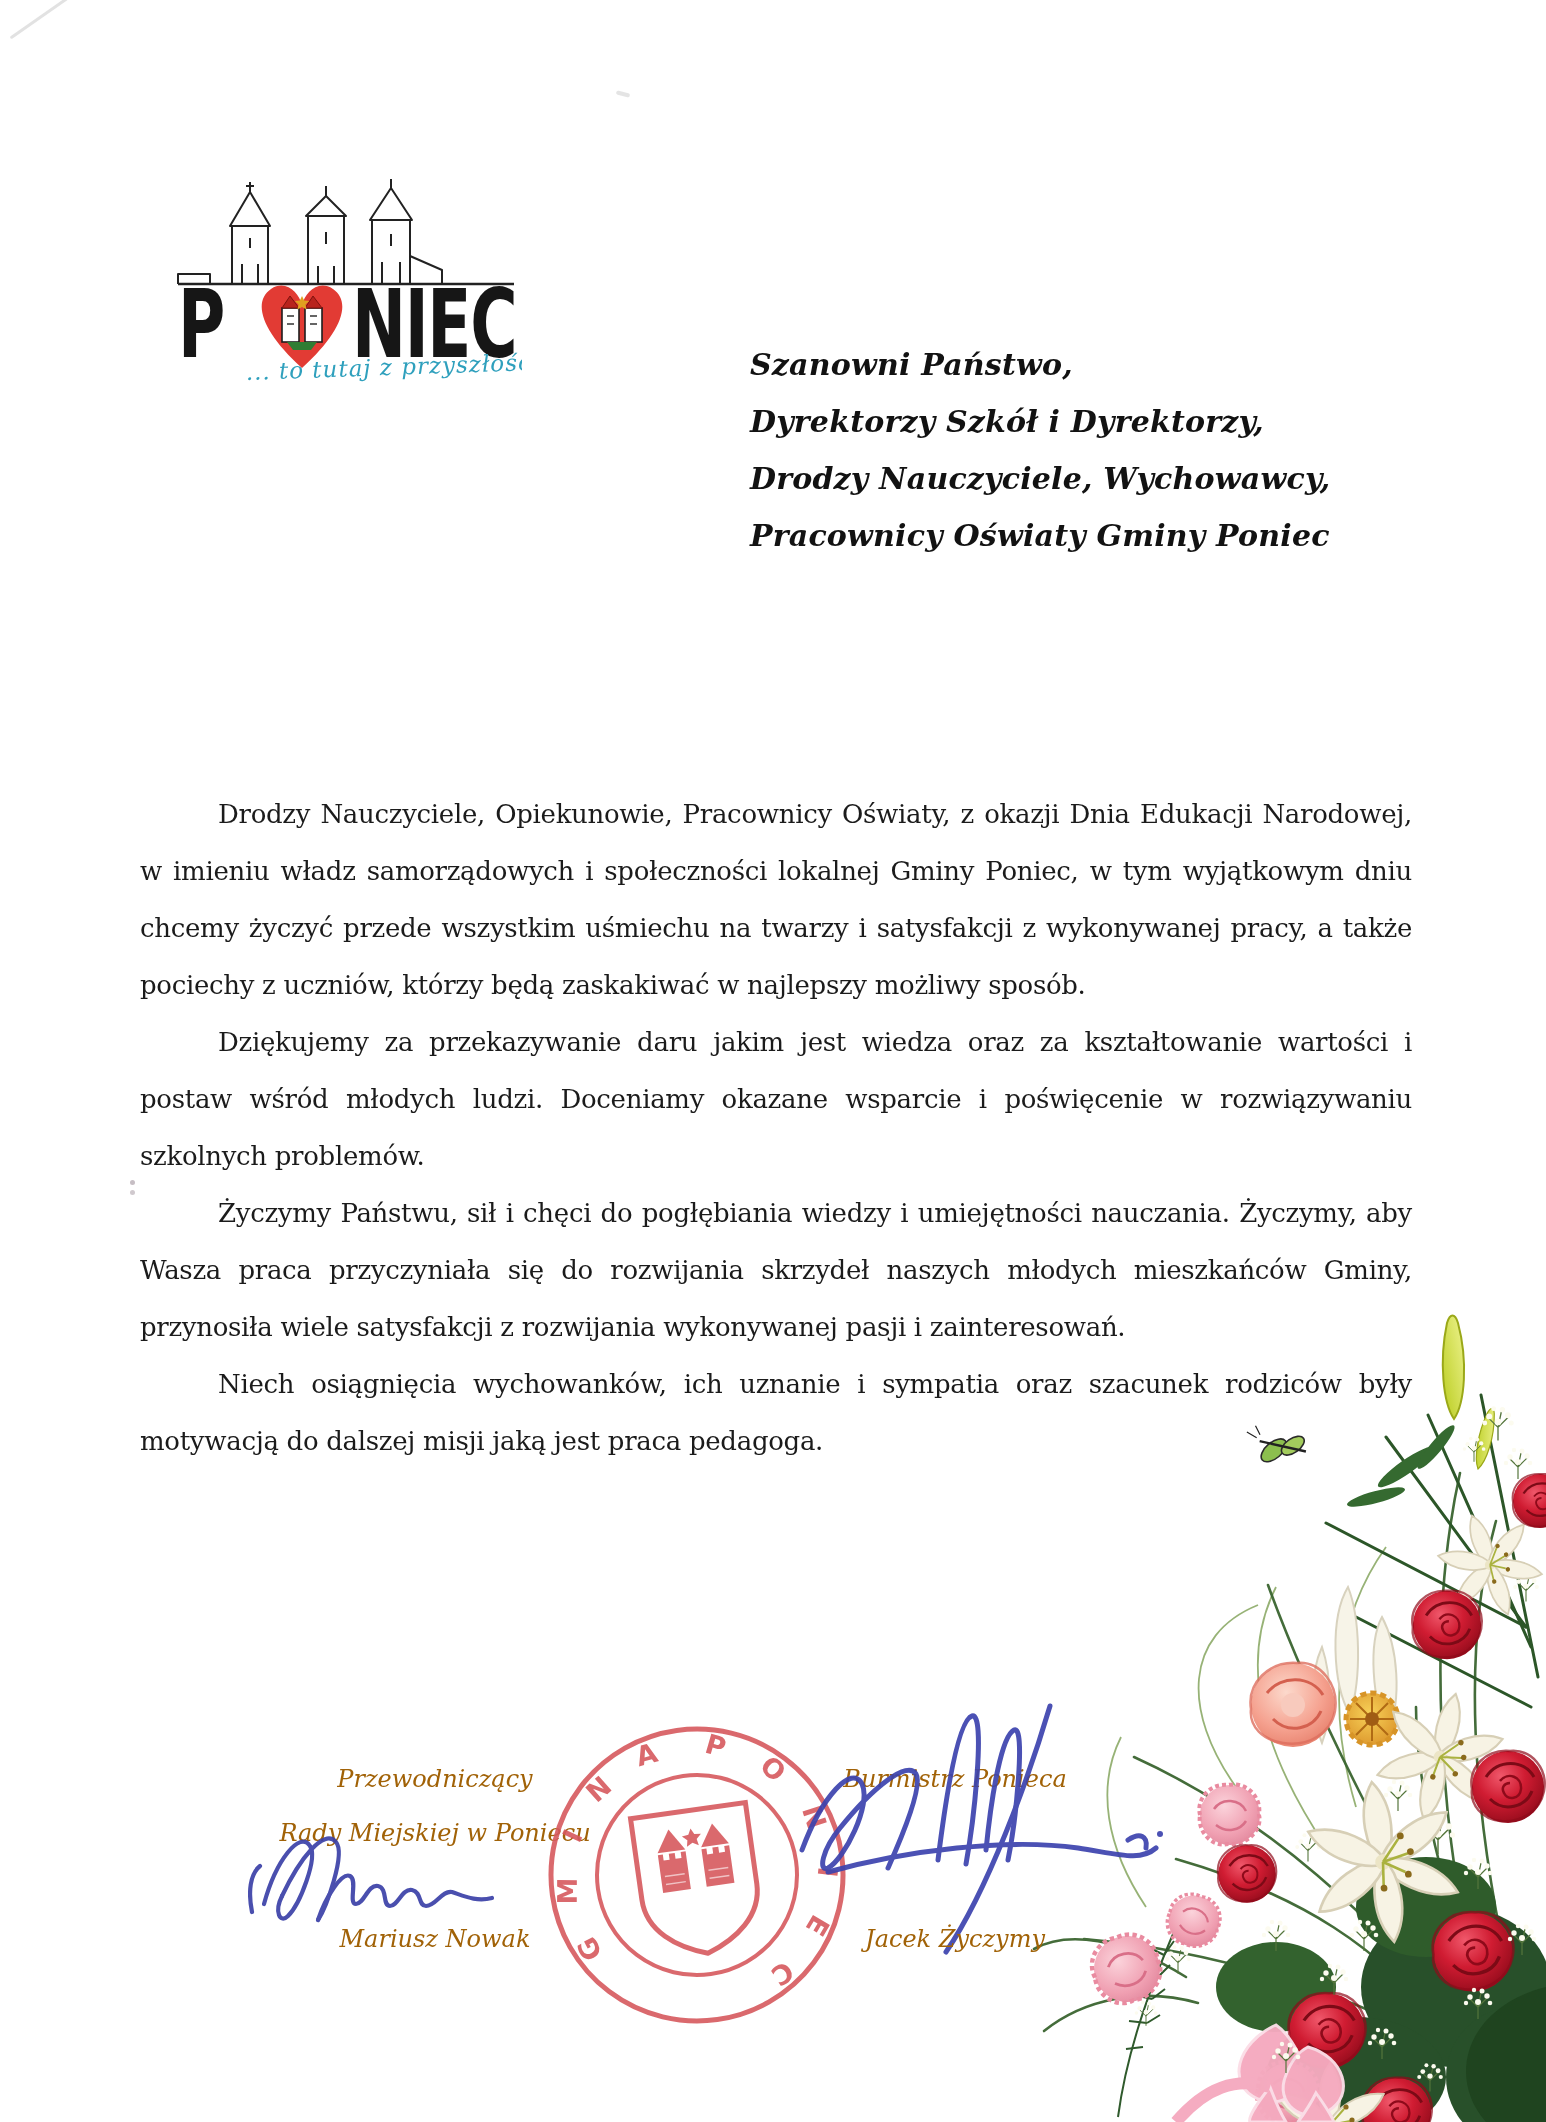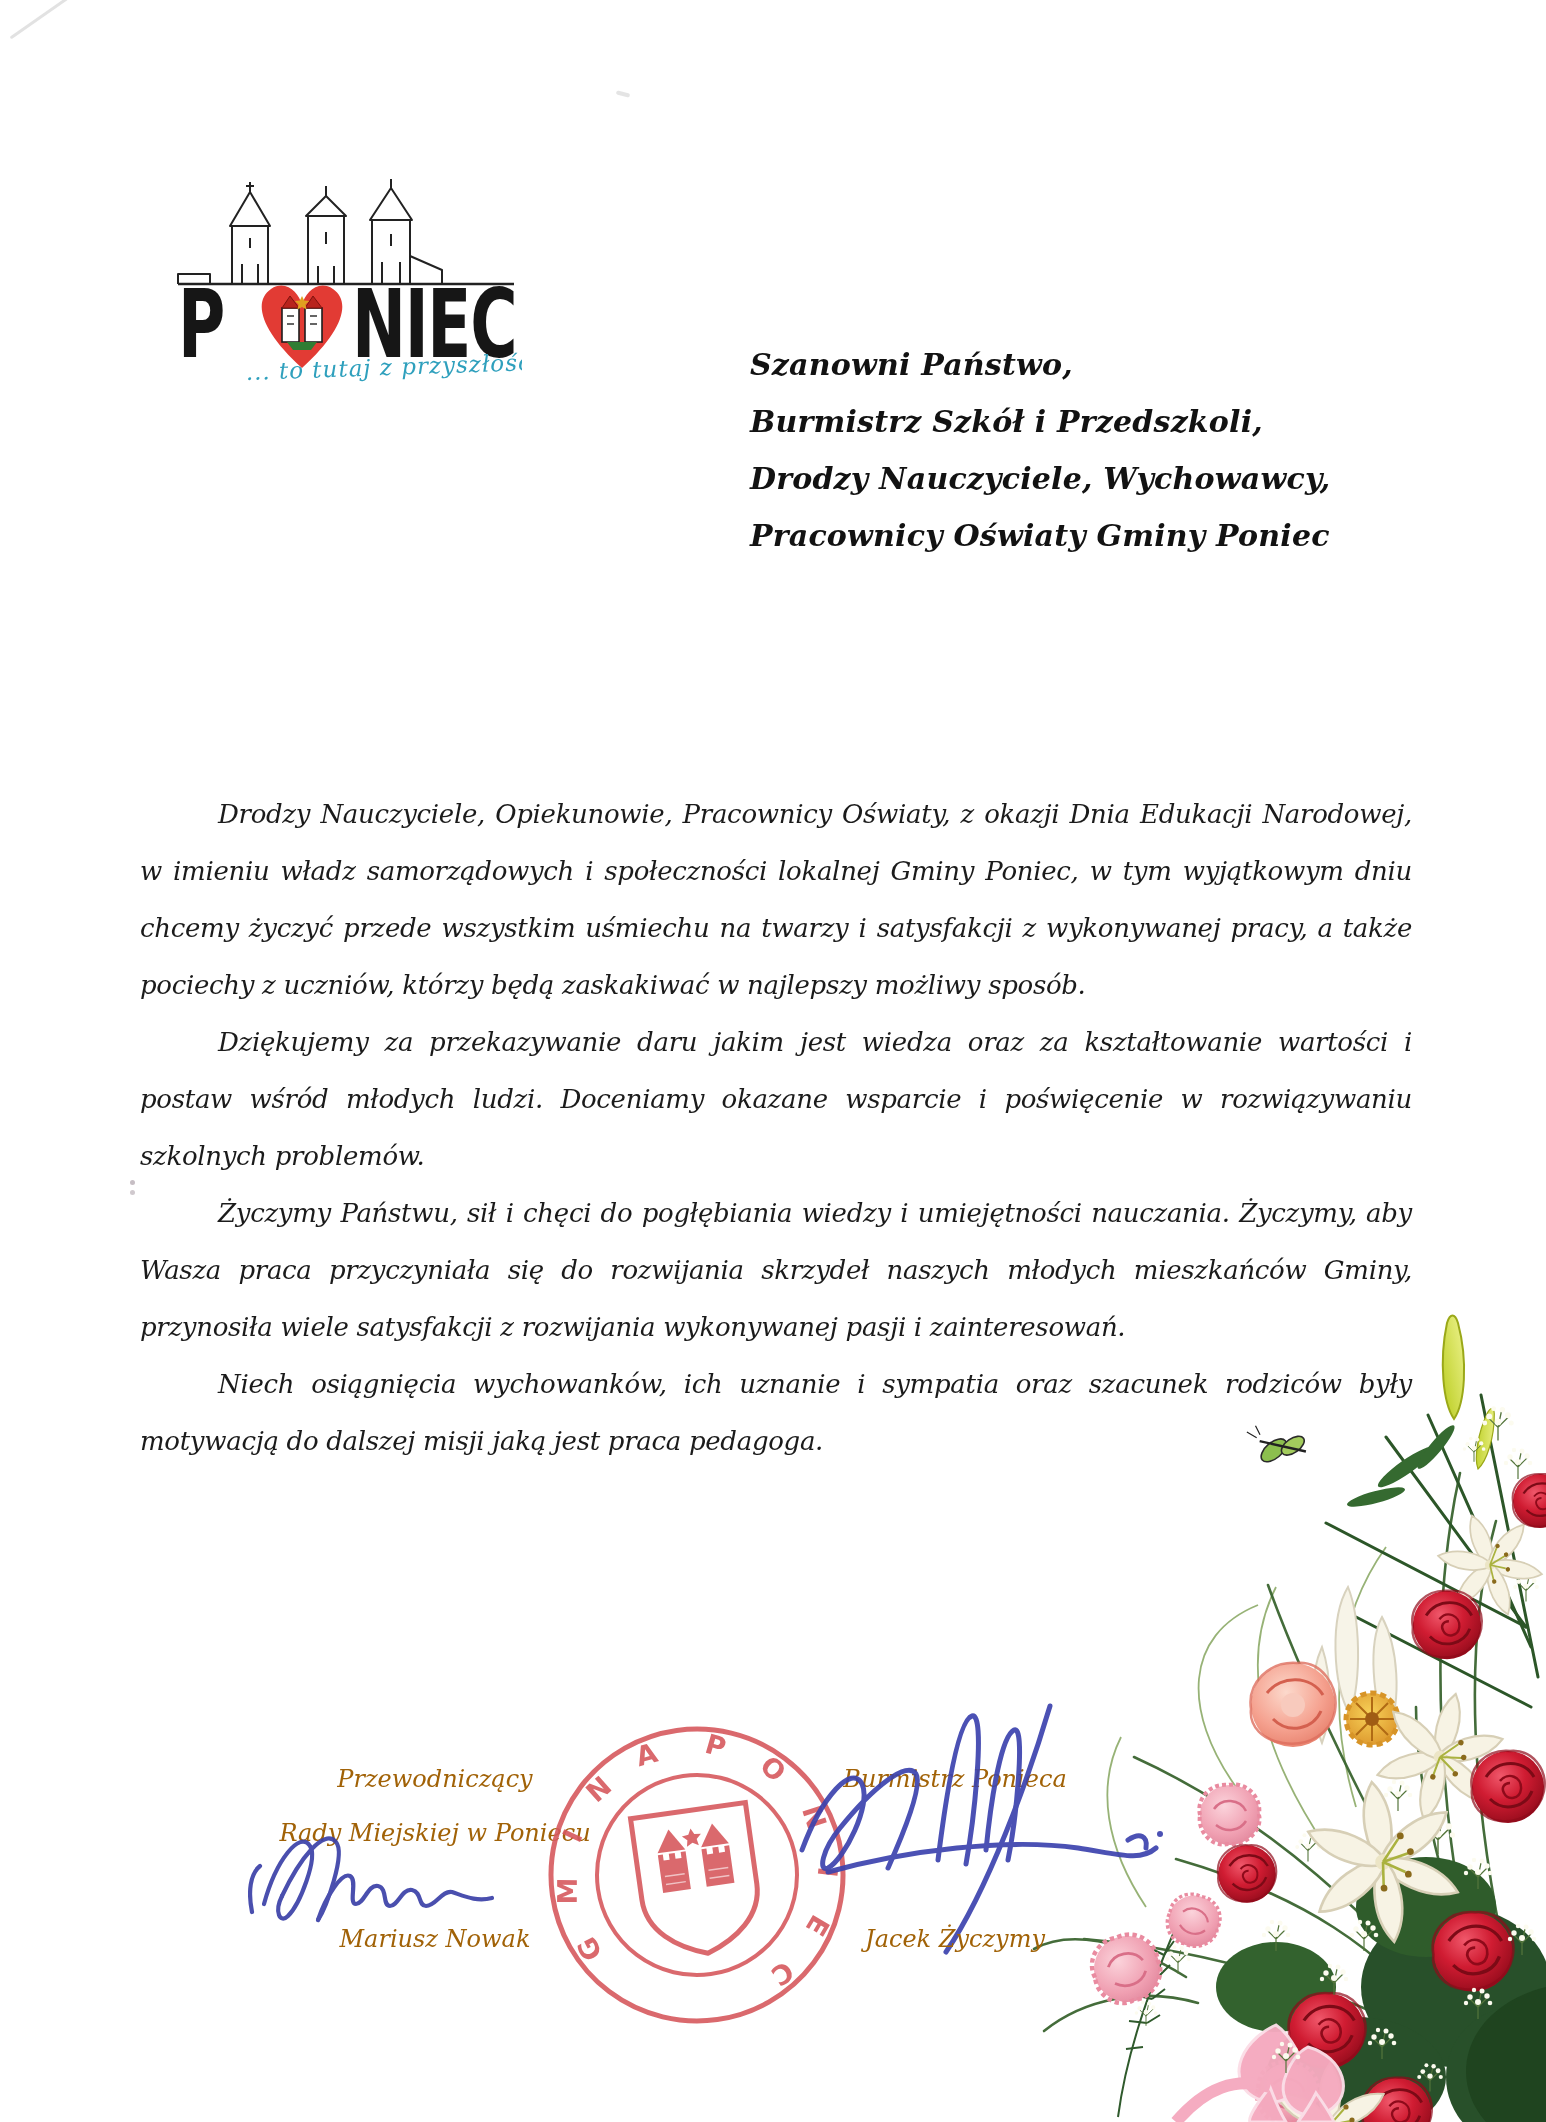--- a/index.html
+++ b/index.html
@@ -12,21 +12,21 @@
   .logo-svg { position:absolute; left:170px; top:172px; width:352px; height:215px; }
   
   .addressee {
     position:absolute; left:750px; top:336px;
     font-size:30px; font-weight:700; font-style:italic; line-height:57px;
     letter-spacing:.2px; color:#121212;
   }
   
   .body-text {
     position:absolute; left:140px; top:786px; width:1272px;
-    font-size:26px; font-style:italic; line-height:57px;
+    font-size:26px; line-height:57px;
     text-align:justify; letter-spacing:-0.3px; color:#1b1b1b;
   }
   .body-text p { text-indent:78px; margin:0; }
   
   .sig-title, .sig-name {
     position:absolute; text-align:center; font-style:italic; font-size:24px;
     line-height:54px; color:#a16207;
   }
   .sig-left-title { left:250px; top:1752px; width:370px; }
   .sig-left-name  { left:250px; top:1912px; width:370px; }
@@ -83,21 +83,21 @@
       <path d="M117,144 h7 M117,152 h7 M140,144 h7 M140,152 h7" stroke="#333" stroke-width="1.4"></path>
       <path d="M132,124 l2.2,4.6 5,0.5 -3.7,3.4 1,4.9 -4.5,-2.5 -4.5,2.5 1,-4.9 -3.7,-3.4 5,-0.5 Z" fill="#e0a020"></path>
       <path d="M117,170 h30 l-6,8 h-18 Z" fill="#2f7d33"></path>
     </g>
     <text transform="translate(182,185) scale(0.68,1)" x="0" y="0" font-family="DejaVu Sans, sans-serif" font-weight="700" font-size="95" fill="#161616" letter-spacing="-2">NIEC</text>
     <text class="tagline" x="76" y="208" font-size="23" font-style="italic" fill="#2fa0bd" font-family="DejaVu Serif, serif" letter-spacing="1" transform="rotate(-2 76 208)">... to tutaj z przyszłością</text>
   </svg>
 
   <div class="addressee">
     <div>Szanowni Państwo,</div>
-    <div>Burmistrz Szkół i Przedszkoli,</div>
+    <div>Dyrektorzy Szkół i Dyrektorzy,</div>
     <div>Drodzy Nauczyciele, Wychowawcy,</div>
     <div>Pracownicy Oświaty Gminy Poniec</div>
   </div>
 
   <div class="body-text">
     <p>Drodzy Nauczyciele, Opiekunowie, Pracownicy Oświaty, z okazji Dnia Edukacji Narodowej, w imieniu władz samorządowych i społeczności lokalnej Gminy Poniec, w tym wyjątkowym dniu chcemy życzyć przede wszystkim uśmiechu na twarzy i satysfakcji z wykonywanej pracy, a także pociechy z uczniów, którzy będą zaskakiwać w najlepszy możliwy sposób.</p>
     <p>Dziękujemy za przekazywanie daru jakim jest wiedza oraz za kształtowanie wartości i postaw wśród młodych ludzi. Doceniamy okazane wsparcie i poświęcenie w rozwiązywaniu szkolnych problemów.</p>
     <p>Życzymy Państwu, sił i chęci do pogłębiania wiedzy i umiejętności nauczania. Życzymy, aby Wasza praca przyczyniała się do rozwijania skrzydeł naszych młodych mieszkańców Gminy, przynosiła wiele satysfakcji z rozwijania wykonywanej pasji i zainteresowań.</p>
     <p>Niech osiągnięcia wychowanków, ich uznanie i sympatia oraz szacunek rodziców były motywacją do dalszej misji jaką jest praca pedagoga.</p>
   </div>

